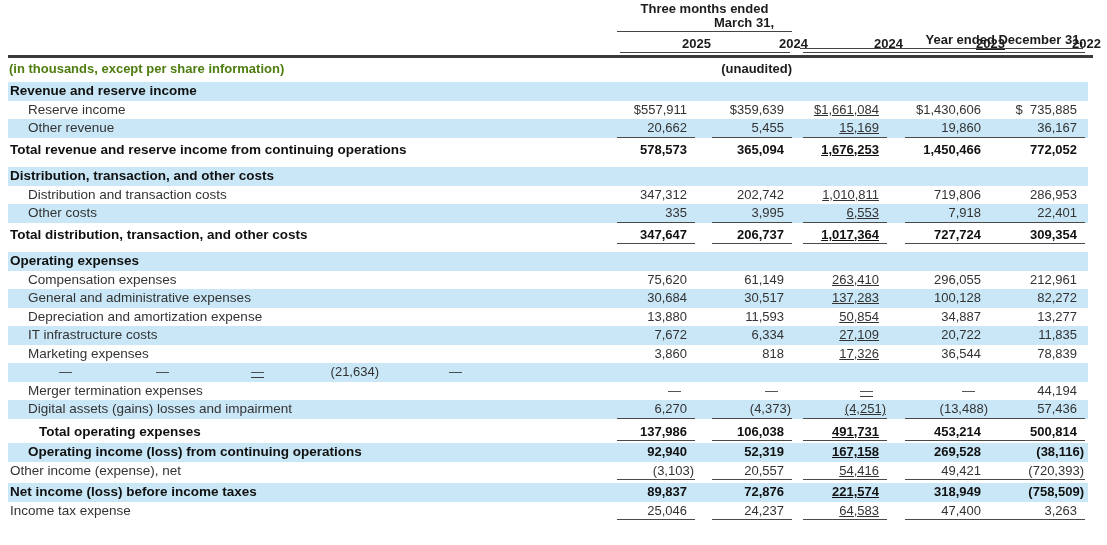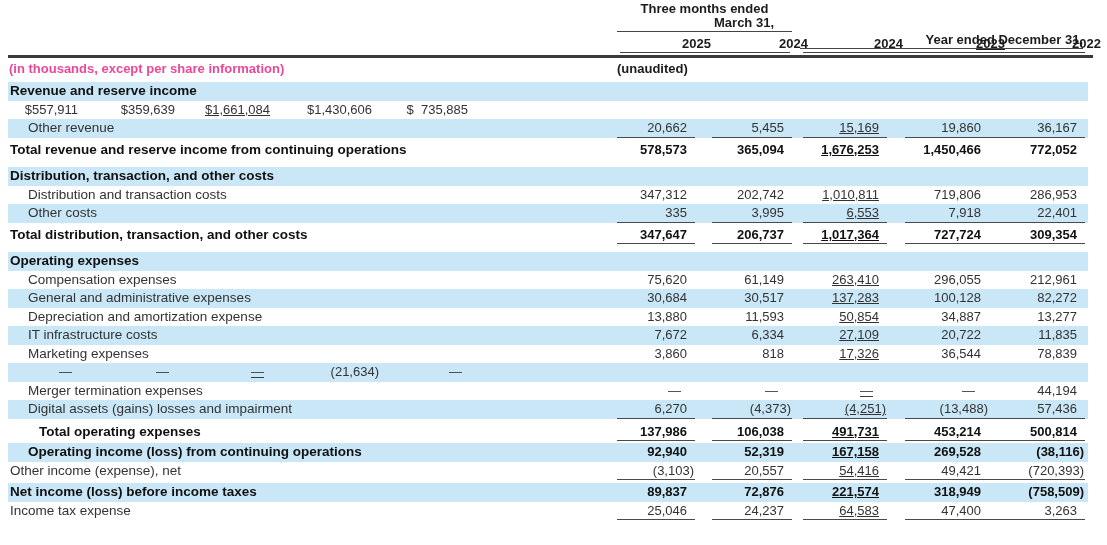--- a/index.html
+++ b/index.html
@@ -13,22 +13,22 @@
   .hgroup2{position:absolute;left:800px;top:18px;width:283px;height:29px;border-bottom:1.5px solid #444;font-size:13px;font-weight:bold;color:#1c1c1c;display:flex;align-items:flex-end;justify-content:flex-end;padding-bottom:1px;box-sizing:content-box;}
   .years-row{position:absolute;left:0;top:36px;width:1107px;display:flex;height:15px;}
   .years-row .spacer{flex:1;}
   .yc{font-size:13px;font-weight:bold;color:#1c1c1c;text-align:right;padding-right:6px;box-sizing:border-box;white-space:pre;}
   .yc.c1{width:78px;} .yc.c2{width:80px;margin-left:17px;} .yc.c3{width:84px;margin-left:11px;}
   .yc.c4{width:84px;margin-left:18px;text-decoration:underline;} .yc.c5{width:96px;}
   .yseg{position:absolute;top:52px;height:0;border-top:1.5px solid #444;}
   .yseg.s1{left:620px;width:170px;}
   .yseg.s2{left:803px;width:282px;}
   .thick-line{position:absolute;top:55px;left:8px;width:1085px;height:2.5px;background:#3a3a3a;}
-  .note-left{position:absolute;left:9px;top:61px;font-size:13px;font-weight:bold;color:#ec4899;white-space:nowrap;}
-  .note-unaudited{position:absolute;left:617px;top:61px;width:175px;text-align:left;font-size:13px;font-weight:bold;color:#1c1c1c;}
+  .note-left{position:absolute;left:9px;top:61px;font-size:13px;font-weight:bold;color:#4d7c0f;white-space:nowrap;}
+  .note-unaudited{position:absolute;left:617px;top:61px;width:175px;text-align:right;font-size:13px;font-weight:bold;color:#1c1c1c;}
 
   
   #rows{width:1107px;}
   .row{display:flex;align-items:stretch;height:18.5px;margin-left:8px;width:1080px;padding-right:3px;box-sizing:border-box;}
   .row.stripe{background:var(--stripe,#c9e7f7);}
   .row .lbl{flex:1;min-width:0;font-size:13.5px;line-height:18.5px;color:#333;white-space:nowrap;overflow:hidden;}
   .row .lbl.ind0{padding-left:2px;}
   .row .lbl.ind1{padding-left:20px;}
   .row .lbl.ind2{padding-left:31px;}
   .row.bold .lbl{font-weight:bold;color:#111;}
@@ -70,20 +70,21 @@
 <div id="rows">
     <div class="row stripe bold">
       <div class="lbl ind0">Revenue and reserve income</div>
       <div class="cell c1 pos"></div>
       <div class="cell c2 pos"></div>
       <div class="cell c3 pos"></div>
       <div class="cell c4 pos"></div>
       <div class="cell c5 pos"></div>
     </div>
     <div class="row">
+      <div class="lbl ind1">Reserve income</div>
       <div class="cell c1 pos">$557,911</div>
       <div class="cell c2 pos">$359,639</div>
       <div class="cell c3 pos">$1,661,084</div>
       <div class="cell c4 pos">$1,430,606</div>
       <div class="cell c5 pos">$  735,885</div>
     </div>
     <div class="row stripe ul">
       <div class="lbl ind1">Other revenue</div>
       <div class="cell c1 pos">20,662</div>
       <div class="cell c2 pos">5,455</div>

